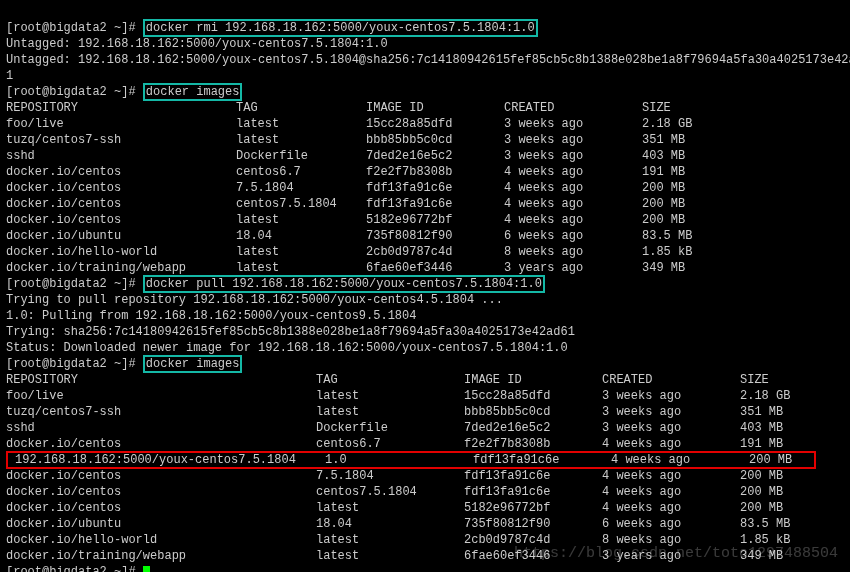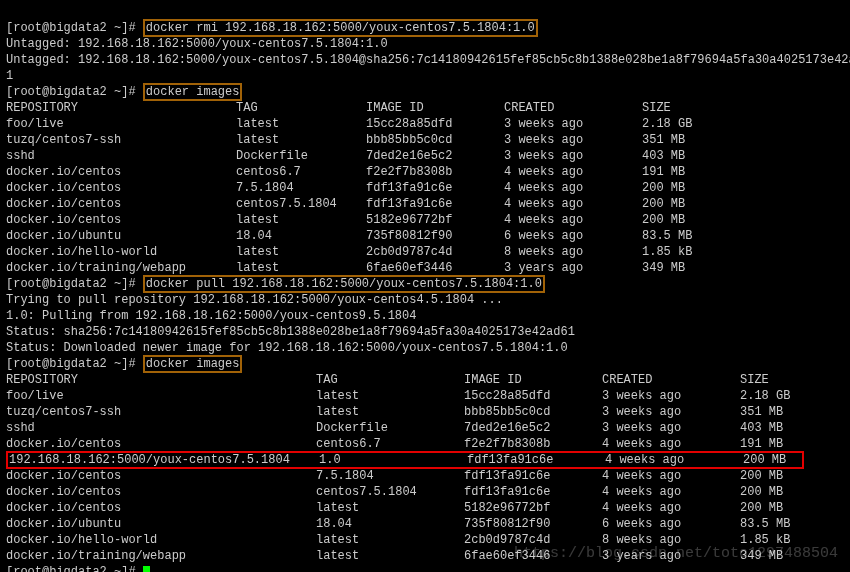--- a/index.html
+++ b/index.html
@@ -14,29 +14,29 @@
     height: 572px;
     overflow: hidden;
     position: relative;
   }
   .terminal {
     padding: 4px 6px;
     white-space: pre;
   }
   .highlight {
     display: inline-block;
-    border: 2px solid #a16207;
+    border: 2px solid #14b8a6;
     padding: 0 1px;
     margin: -2px 0;
     line-height: 14px;
   }
   .row-highlight {
     display: inline-block;
     border: 2px solid #e30000;
-    padding: 0 1px;
+    padding: 0 7px;
     margin: -2px 0;
     line-height: 14px;
   }
   .cursor {
     background: #00ff00;
     display: inline-block;
     width: 7px;
     height: 12px;
     vertical-align: middle;
   }
@@ -76,21 +76,21 @@
 <span><span class="col-repo">docker.io/centos</span><span class="col-tag">centos6.7</span><span class="col-id">f2e2f7b8308b</span><span class="col-cr">4 weeks ago</span><span class="col-sz">191 MB</span></span>
 <span><span class="col-repo">docker.io/centos</span><span class="col-tag">7.5.1804</span><span class="col-id">fdf13fa91c6e</span><span class="col-cr">4 weeks ago</span><span class="col-sz">200 MB</span></span>
 <span><span class="col-repo">docker.io/centos</span><span class="col-tag">centos7.5.1804</span><span class="col-id">fdf13fa91c6e</span><span class="col-cr">4 weeks ago</span><span class="col-sz">200 MB</span></span>
 <span><span class="col-repo">docker.io/centos</span><span class="col-tag">latest</span><span class="col-id">5182e96772bf</span><span class="col-cr">4 weeks ago</span><span class="col-sz">200 MB</span></span>
 <span><span class="col-repo">docker.io/ubuntu</span><span class="col-tag">18.04</span><span class="col-id">735f80812f90</span><span class="col-cr">6 weeks ago</span><span class="col-sz">83.5 MB</span></span>
 <span><span class="col-repo">docker.io/hello-world</span><span class="col-tag">latest</span><span class="col-id">2cb0d9787c4d</span><span class="col-cr">8 weeks ago</span><span class="col-sz">1.85 kB</span></span>
 <span><span class="col-repo">docker.io/training/webapp</span><span class="col-tag">latest</span><span class="col-id">6fae60ef3446</span><span class="col-cr">3 years ago</span><span class="col-sz">349 MB</span></span>
 <span>[root@bigdata2 ~]#</span> <span class="highlight">docker pull 192.168.18.162:5000/youx-centos7.5.1804:1.0</span>
 <span>Trying to pull repository 192.168.18.162:5000/youx-centos4.5.1804 ...</span>
 <span>1.0: Pulling from 192.168.18.162:5000/youx-centos9.5.1804</span>
-<span>Status: sha256:7c14180942615fef85cb5c8b1388e028be1a8f79694a5fa30a4025173e42ad61</span>
+<span>Trying: sha256:7c14180942615fef85cb5c8b1388e028be1a8f79694a5fa30a4025173e42ad61</span>
 <span>Status: Downloaded newer image for 192.168.18.162:5000/youx-centos7.5.1804:1.0</span>
 <span>[root@bigdata2 ~]#</span> <span class="highlight">docker images</span>
 <span><span class="col-repo2">REPOSITORY</span><span class="col-tag2">TAG</span><span class="col-id2">IMAGE ID</span><span class="col-cr2">CREATED</span><span class="col-sz2">SIZE</span></span>
 <span><span class="col-repo2">foo/live</span><span class="col-tag2">latest</span><span class="col-id2">15cc28a85dfd</span><span class="col-cr2">3 weeks ago</span><span class="col-sz2">2.18 GB</span></span>
 <span><span class="col-repo2">tuzq/centos7-ssh</span><span class="col-tag2">latest</span><span class="col-id2">bbb85bb5c0cd</span><span class="col-cr2">3 weeks ago</span><span class="col-sz2">351 MB</span></span>
 <span><span class="col-repo2">sshd</span><span class="col-tag2">Dockerfile</span><span class="col-id2">7ded2e16e5c2</span><span class="col-cr2">3 weeks ago</span><span class="col-sz2">403 MB</span></span>
 <span><span class="col-repo2">docker.io/centos</span><span class="col-tag2">centos6.7</span><span class="col-id2">f2e2f7b8308b</span><span class="col-cr2">4 weeks ago</span><span class="col-sz2">191 MB</span></span>
 <span class="row-highlight"><span class="col-repo2">192.168.18.162:5000/youx-centos7.5.1804</span><span class="col-tag2">1.0</span><span class="col-id2">fdf13fa91c6e</span><span class="col-cr2">4 weeks ago</span><span class="col-sz2">200 MB</span>  </span>
 <span><span class="col-repo2">docker.io/centos</span><span class="col-tag2">7.5.1804</span><span class="col-id2">fdf13fa91c6e</span><span class="col-cr2">4 weeks ago</span><span class="col-sz2">200 MB</span></span>
 <span><span class="col-repo2">docker.io/centos</span><span class="col-tag2">centos7.5.1804</span><span class="col-id2">fdf13fa91c6e</span><span class="col-cr2">4 weeks ago</span><span class="col-sz2">200 MB</span></span>

